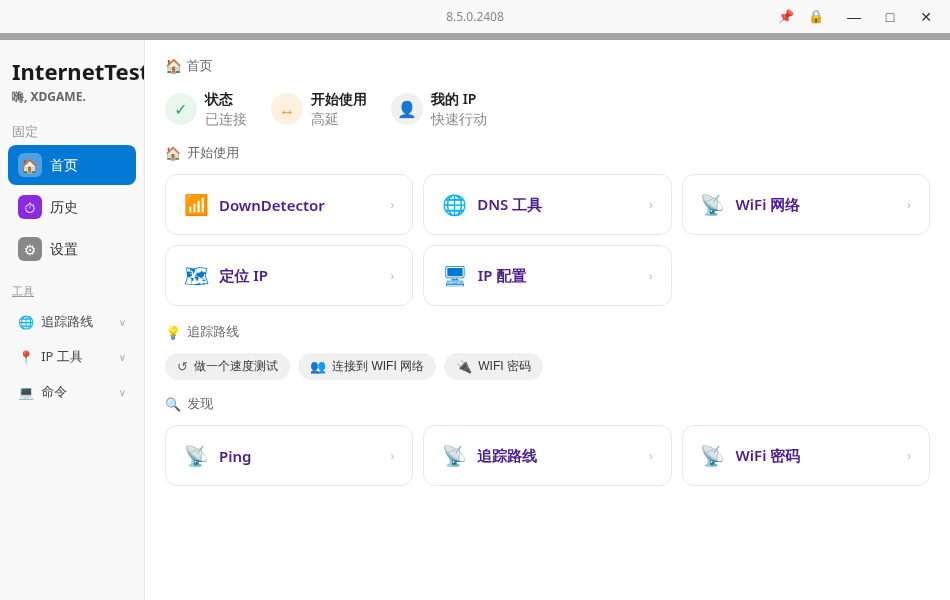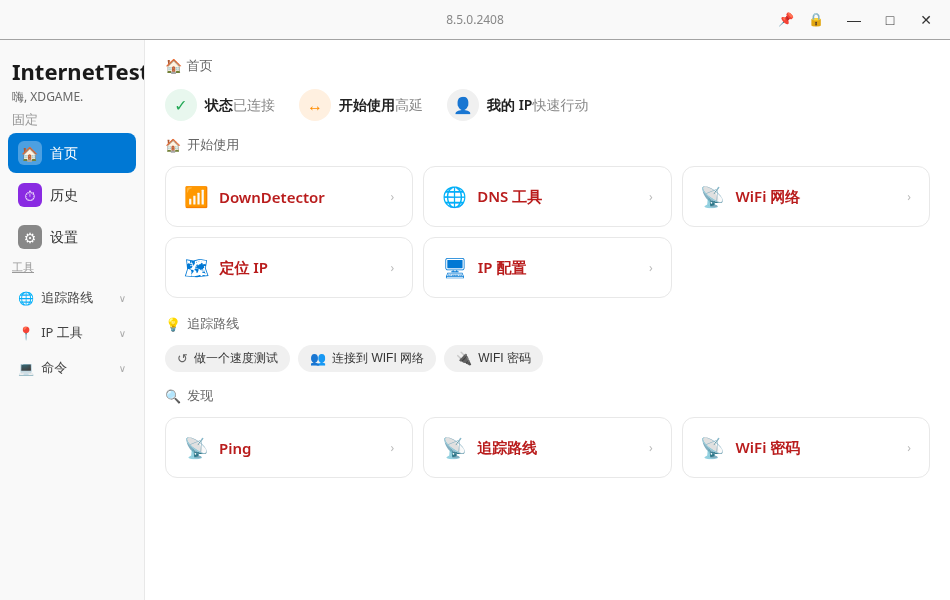--- a/index.html
+++ b/index.html
@@ -13,21 +13,21 @@
       flex-direction: column;
     }
     .titlebar {
       background: #f9f9f9;
       height: 40px;
       display: flex;
       align-items: center;
       justify-content: flex-end;
       padding: 0 8px;
       gap: 4px;
-      border-bottom: 1px solid #a3a3a3;
+      border-bottom: 7px solid #a3a3a3;
       flex-shrink: 0;
     }
     .titlebar-version {
       font-size: 12px;
       color: #888;
       margin-right: auto;
       margin-left: auto;
       position: absolute;
       left: 50%;
       transform: translateX(-50%);
@@ -84,21 +84,23 @@
     .app-title {
       font-size: 22px;
       font-weight: 700;
       color: #1a1a1a;
       margin-bottom: 2px;
       padding-left: 4px;
     }
     .app-subtitle {
       font-size: 12px;
       color: #666;
+      margin-bottom: 12px;
       padding-left: 4px;
+      font-weight: bold;
     }
     .sidebar-section-label {
       font-size: 13px;
       color: #999;
       margin-bottom: 4px;
       margin-top: 4px;
       padding-left: 4px;
     }
     .sidebar-item {
       display: flex;
@@ -131,21 +133,21 @@
     .sidebar-icon.purple { background: #8a2be2; color: white; }
     .sidebar-icon.gray { background: #888; color: white; }
     .sidebar-item.active .sidebar-icon.blue,
     .sidebar-item.active .sidebar-icon.purple,
     .sidebar-item.active .sidebar-icon.gray {
       background: rgba(255,255,255,0.3);
     }
     .sidebar-tools-label {
       font-size: 11px;
       color: #999;
-      margin-top: 0;
+      margin-top: 12px;
       margin-bottom: 6px;
       padding-left: 4px;
       text-decoration: underline;
     }
     .sidebar-tool-item {
       display: flex;
       align-items: center;
       justify-content: space-between;
       padding: 7px 10px;
       border-radius: 8px;
@@ -196,21 +198,21 @@
       height: 32px;
       border-radius: 50%;
       display: flex;
       align-items: center;
       justify-content: center;
       font-size: 16px;
     }
     .status-icon-circle.green { background: #e8f7ee; color: #22a855; }
     .status-icon-circle.orange { background: #fff0e0; color: #ff8c00; }
     .status-icon-circle.gray-bg { background: #f0f0f0; color: #888; }
-    .status-text { display: flex; }
+    .status-text { display: flex; flex-direction: column; }
     .status-title { font-size: 14px; font-weight: 600; color: #222; }
     .status-sub { font-size: 14px; color: #888; }
 
     
     .section-heading {
       font-size: 13px;
       color: #666;
       margin-bottom: 12px;
       display: flex;
       align-items: center;
@@ -240,21 +242,21 @@
       align-items: center;
       gap: 10px;
     }
     .tool-card-icon {
       font-size: 20px;
       color: #0078d4;
     }
     .tool-card-label {
       font-size: 15px;
       font-weight: 600;
-      color: #b91c1c;
+      color: #4c1d95;
     }
     .tool-card-arrow {
       font-size: 12px;
       color: #bbb;
     }
 
     
     .quick-actions-row {
       display: flex;
       align-items: center;

